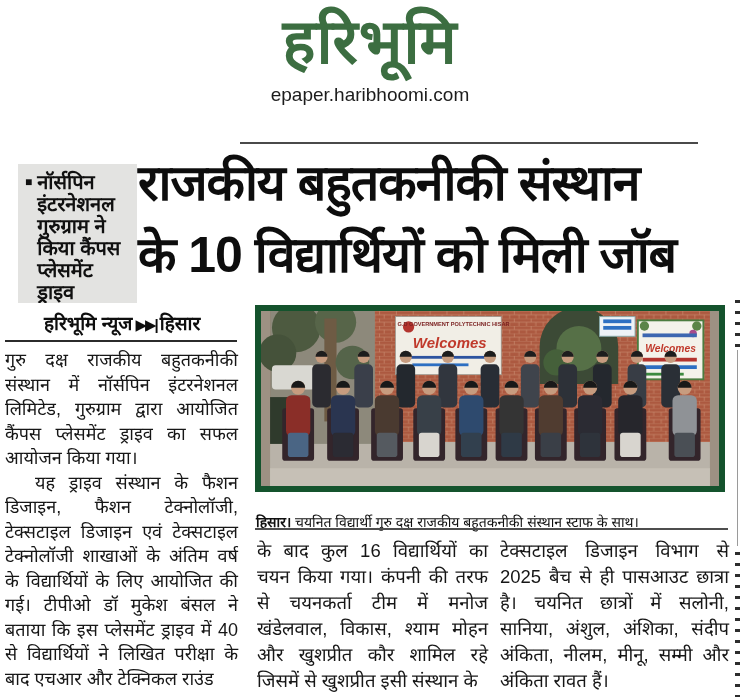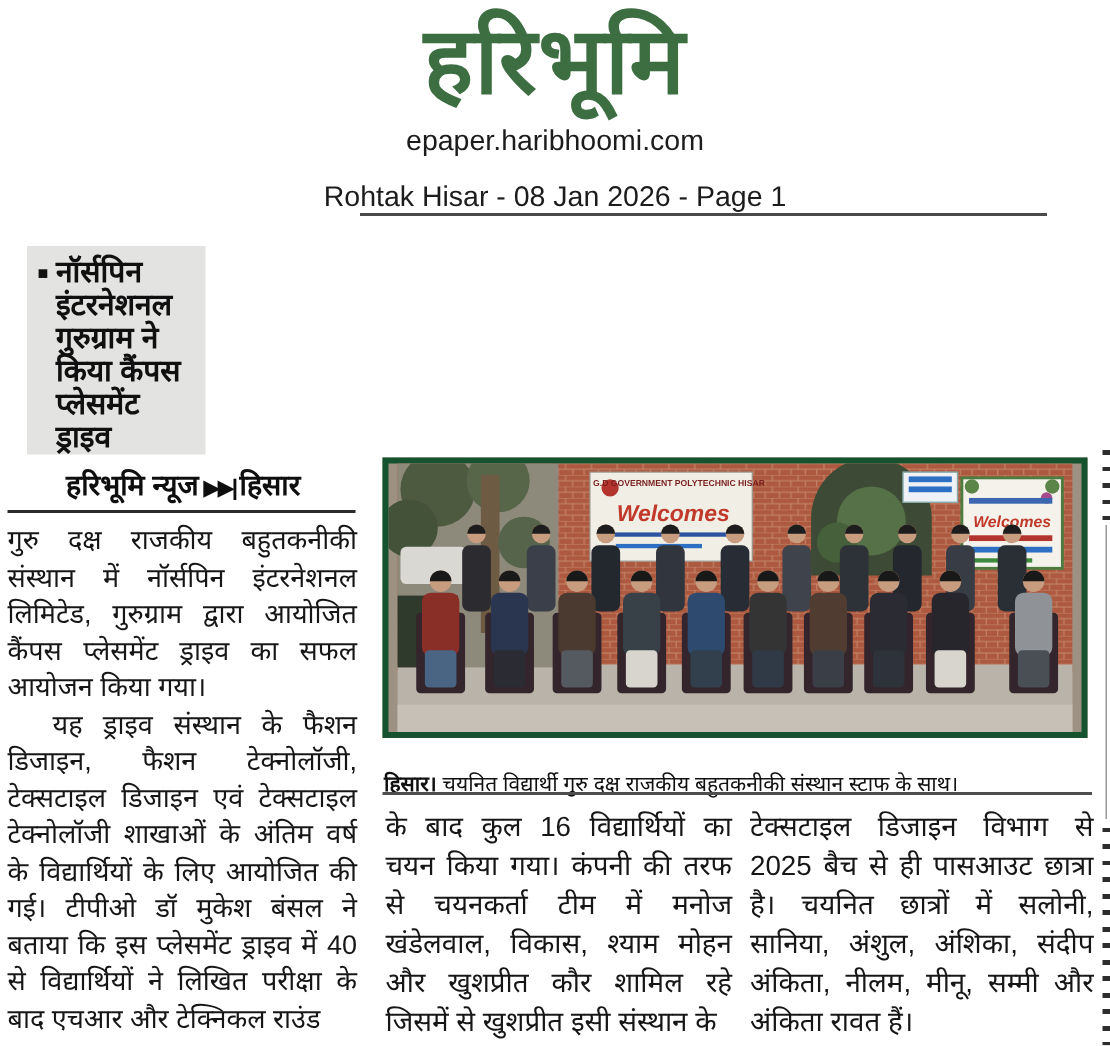--- a/index.html
+++ b/index.html
@@ -32,53 +32,56 @@
 
   
   .col{position:absolute;text-align:justify;color:#161616;}
   .col p{margin:0;}
   .col-left{left:5px;top:348px;width:233px;font-size:18px;line-height:24.5px;}
   .col-left .p2{text-indent:30px;}
   .col-mid{left:257px;top:538px;width:231px;font-size:18.5px;line-height:26px;}
   .col-right{left:500px;top:538px;width:229px;font-size:18.5px;line-height:26px;}
 
   
-  .photo-wrap{position:absolute;left:255px;top:305px;width:470px;height:187px;border:4px solid #14532d;box-sizing:border-box;background:#9d9183;}
+  .photo-wrap{position:absolute;left:255px;top:305px;width:470px;height:187px;border:6px solid #14532d;box-sizing:border-box;background:#9d9183;}
   .photo-wrap svg{display:block;width:100%;height:100%;}
   .caption{position:absolute;left:256px;top:496px;width:470px;font-size:14px;line-height:24px;color:#101010;}
   .caption .cap-city{font-weight:bold;}
   .caption-rule{position:absolute;left:255px;top:528px;width:473px;height:2px;background:#4e4e4e;}
 
   
   .edge-rule{position:absolute;left:737px;top:350px;width:1px;height:196px;background:#9a9a9a;}
   .frag{position:absolute;left:735px;width:5px;background:repeating-linear-gradient(#2d2d2d 0 3px,transparent 3px 11px);}
   .frag-top{top:300px;height:48px;}
   .frag-bottom{top:552px;height:145px;}
 </style>
 </head>
 <body>
 
 <div class="page">
 
   <div class="masthead">
     <h1 class="masthead-title">हरिभूमि</h1>
     <p class="masthead-site">epaper.haribhoomi.com</p>
-    <p class="masthead-edition">Rohtak Hisar - 08 Jan 2026 - Page 1</p>
   </div>
 
   <div class="top-rule"></div>
 
   <div class="brief-box">
     <div class="brief-inner">
       <span class="brief-bullet">■</span>
       <span class="brief-text">नॉर्सपिन इंटरनेशनल गुरुग्राम ने किया कैंपस प्लेसमेंट ड्राइव</span>
     </div>
     <div class="brief-rule"></div>
   </div>
 
+  <div class="headline">
+    <div class="hl">राजकीय बहुतकनीकी संस्थान</div>
+    <div class="hl">के 10 विद्यार्थियों को मिली जॉब</div>
+  </div>
 
   <div class="byline">
     <span>हरिभूमि न्यूज</span><span class="sep">▶▶|</span><span>हिसार</span>
   </div>
   <div class="byline-rule"></div>
 
   <div class="col col-left">
     <p class="p1">गुरु दक्ष राजकीय बहुतकनीकी संस्थान में नॉर्सपिन इंटरनेशनल लिमिटेड, गुरुग्राम द्वारा आयोजित कैंपस प्लेसमेंट ड्राइव का सफल आयोजन किया गया।</p>
     <p class="p2">यह ड्राइव संस्थान के फैशन डिजाइन, फैशन टेक्नोलॉजी, टेक्सटाइल डिजाइन एवं टेक्सटाइल टेक्नोलॉजी शाखाओं के अंतिम वर्ष के विद्यार्थियों के लिए आयोजित की गई। टीपीओ डॉ मुकेश बंसल ने बताया कि इस प्लेसमेंट ड्राइव में 40 से विद्यार्थियों ने लिखित परीक्षा के बाद एचआर और टेक्निकल राउंड</p>
   </div>

